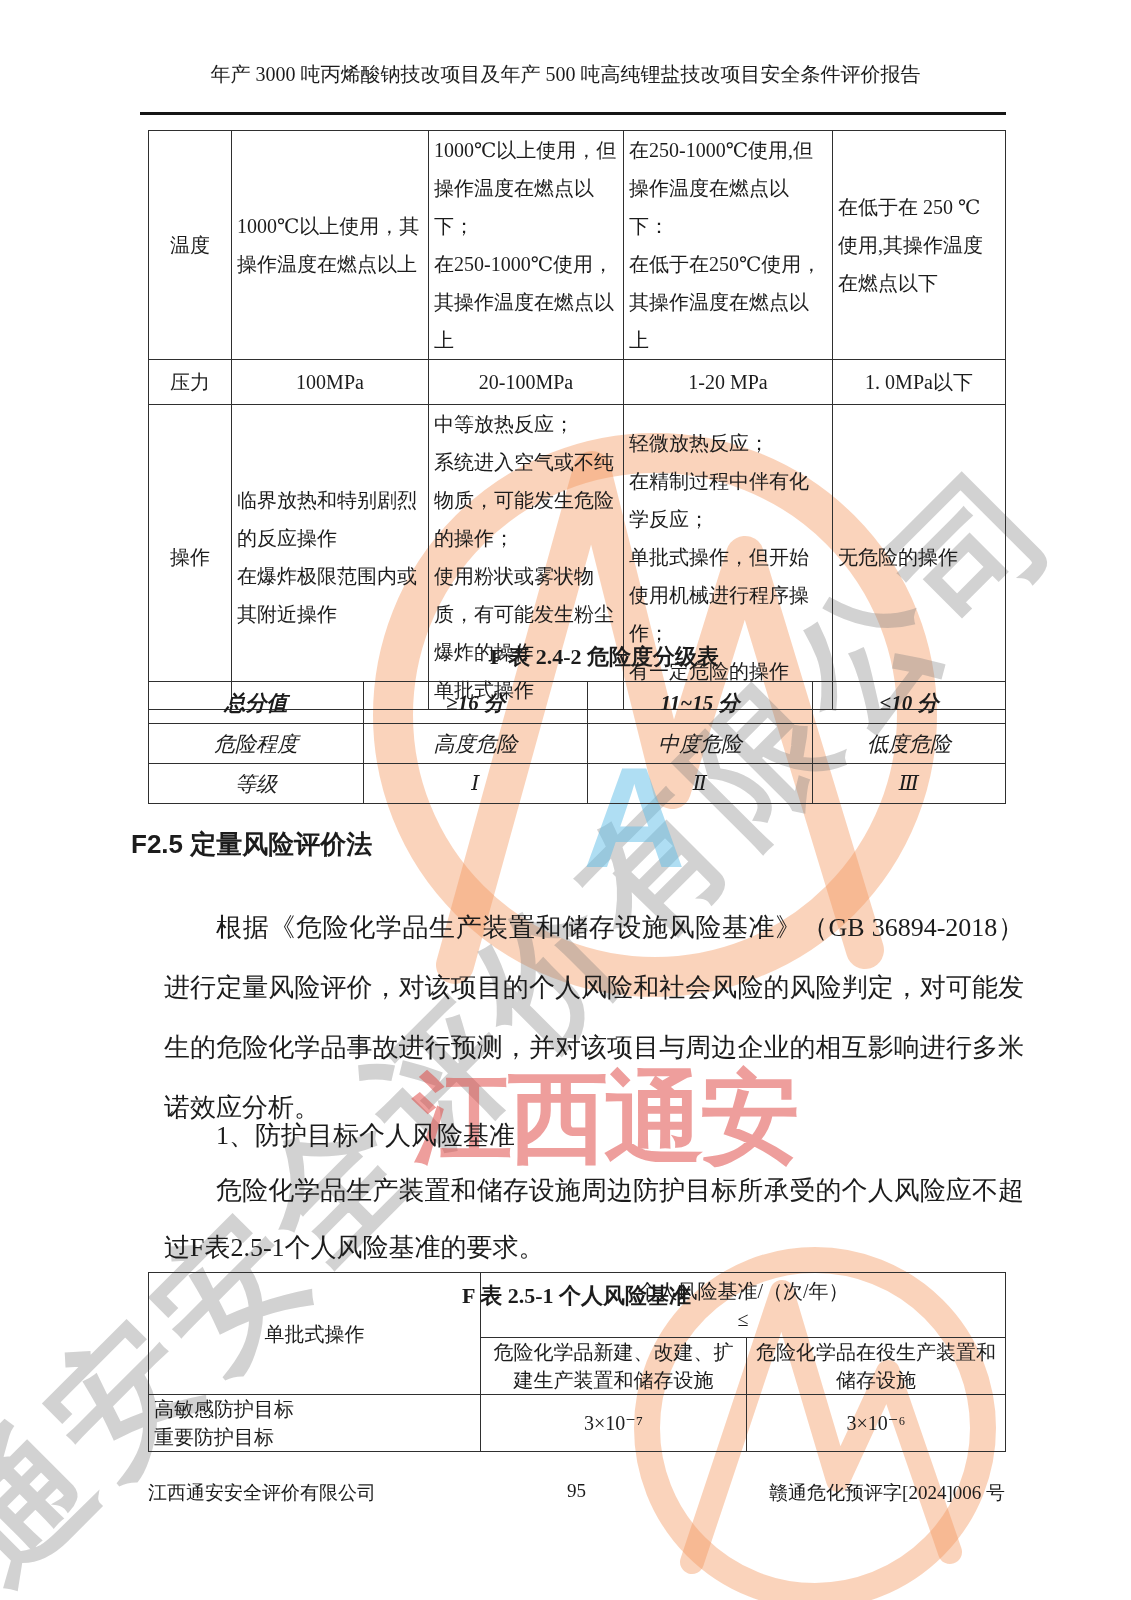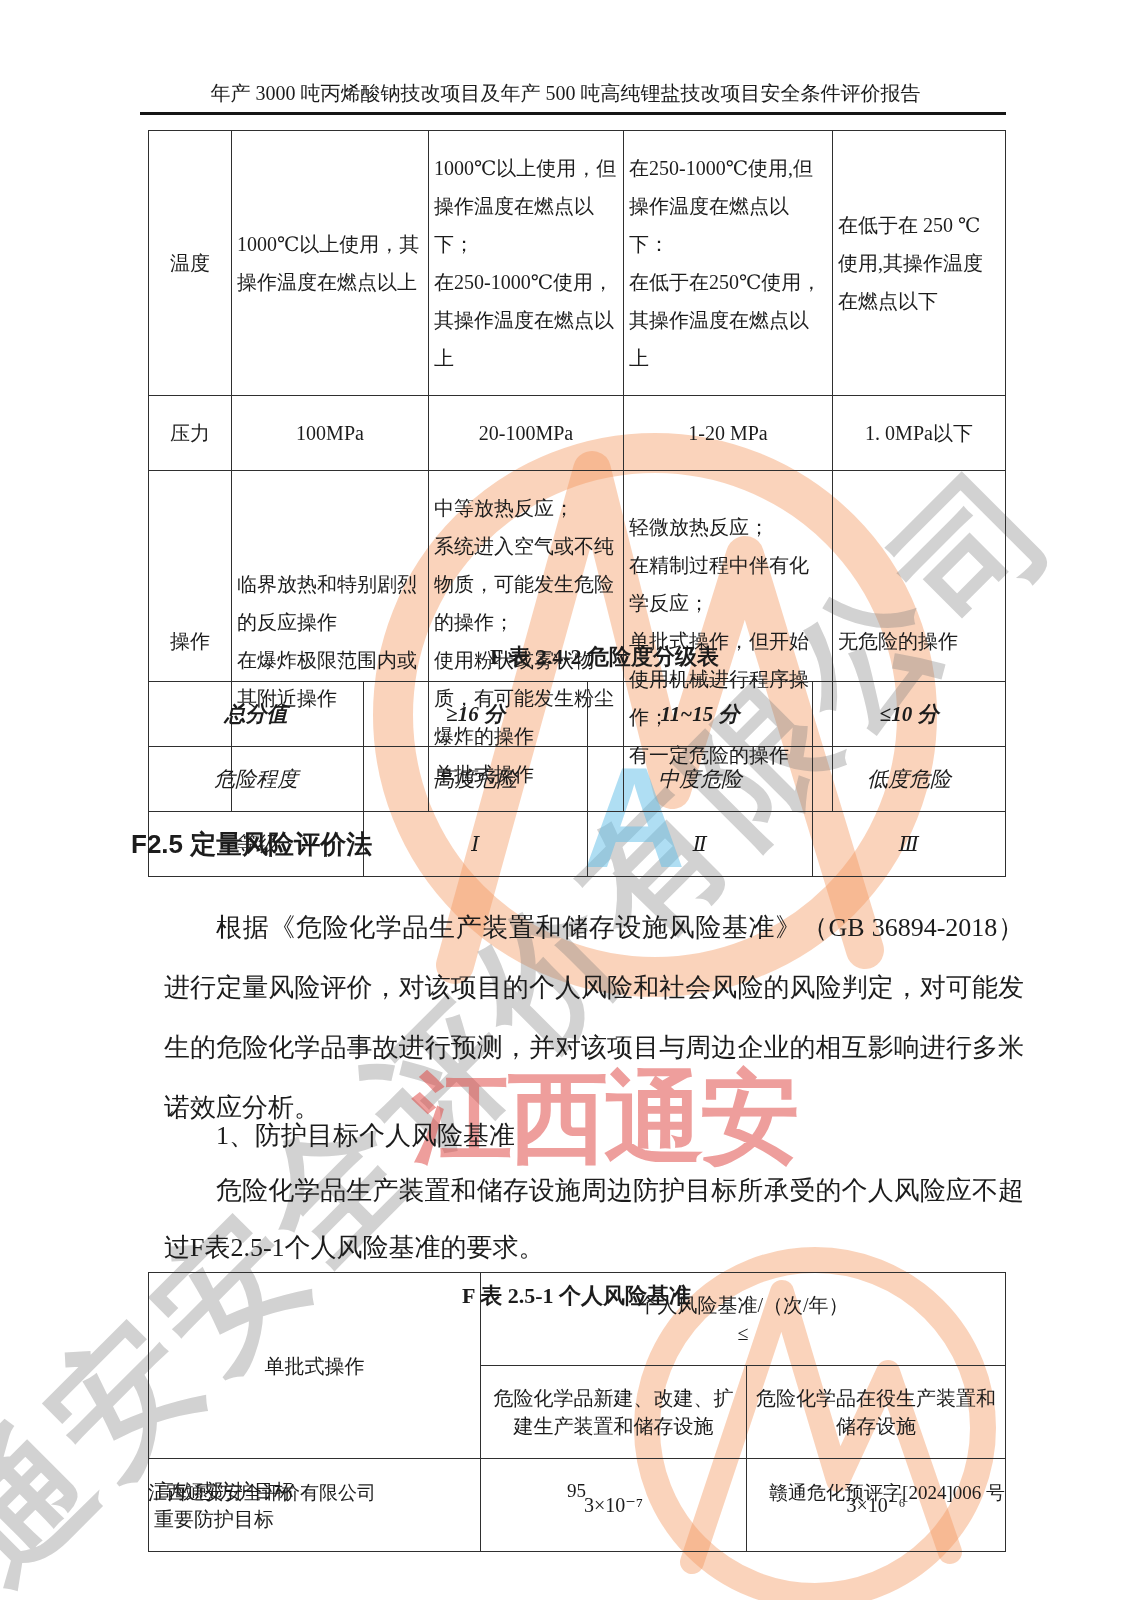--- a/index.html
+++ b/index.html
@@ -9,26 +9,26 @@
   .wm-layer{position:absolute;inset:0;z-index:0;pointer-events:none;}
   .wm-gray{position:absolute;left:-310px;top:1700px;transform:rotate(-45deg);transform-origin:0 0;
            font-family:"Liberation Sans","DejaVu Sans",sans-serif;font-weight:bold;
            font-size:140px;letter-spacing:10px;white-space:nowrap;color:rgba(125,125,125,0.35);}
   .wm-red{position:absolute;left:412px;top:1052px;font-weight:bold;font-size:100px;
           letter-spacing:-4px;color:rgba(222,62,58,0.50);white-space:nowrap;}
   .wm-blue{position:absolute;left:583px;top:736px;font-family:"Liberation Sans","DejaVu Sans",sans-serif;
            font-weight:bold;font-size:142px;color:rgba(95,190,232,0.50);}
   
   .content{position:absolute;inset:0;z-index:1;}
-  .hdr-title{position:absolute;left:64px;top:80px;width:1003px;text-align:center;font-size:20px;}
+  .hdr-title{position:absolute;left:64px;top:61px;width:1003px;text-align:center;font-size:20px;}
   .hdr-rule{position:absolute;left:140px;top:112px;width:866px;height:3px;background:#161616;}
   .cap{position:absolute;left:148px;width:857px;text-align:center;font-weight:bold;font-size:22px;}
   table{border-collapse:collapse;table-layout:fixed;position:absolute;left:148px;width:857px;}
   td,th{border:1.5px solid #2f2f2f;vertical-align:middle;white-space:pre-line;
-        font-weight:normal;padding:18px 5px;box-sizing:border-box;}
+        font-weight:normal;padding:0 5px;box-sizing:border-box;}
   .t1{top:130px;font-size:20px;line-height:38px;}
   .t1 .lab{text-align:center;}
   .t1 .ctr{text-align:center;}
   .t2{top:681px;font-size:21px;font-style:italic;}
   .t2 td{text-align:center;height:40px;}
   .t2 .hd td{font-weight:bold;height:42px;}
   .t3{top:1272px;font-size:20px;line-height:28px;}
   .t3 .hd{font-weight:normal;text-align:center;}
   .t3 .val{text-align:center;}
   .sec-h{position:absolute;left:131px;top:827px;font-weight:bold;font-size:26px;

